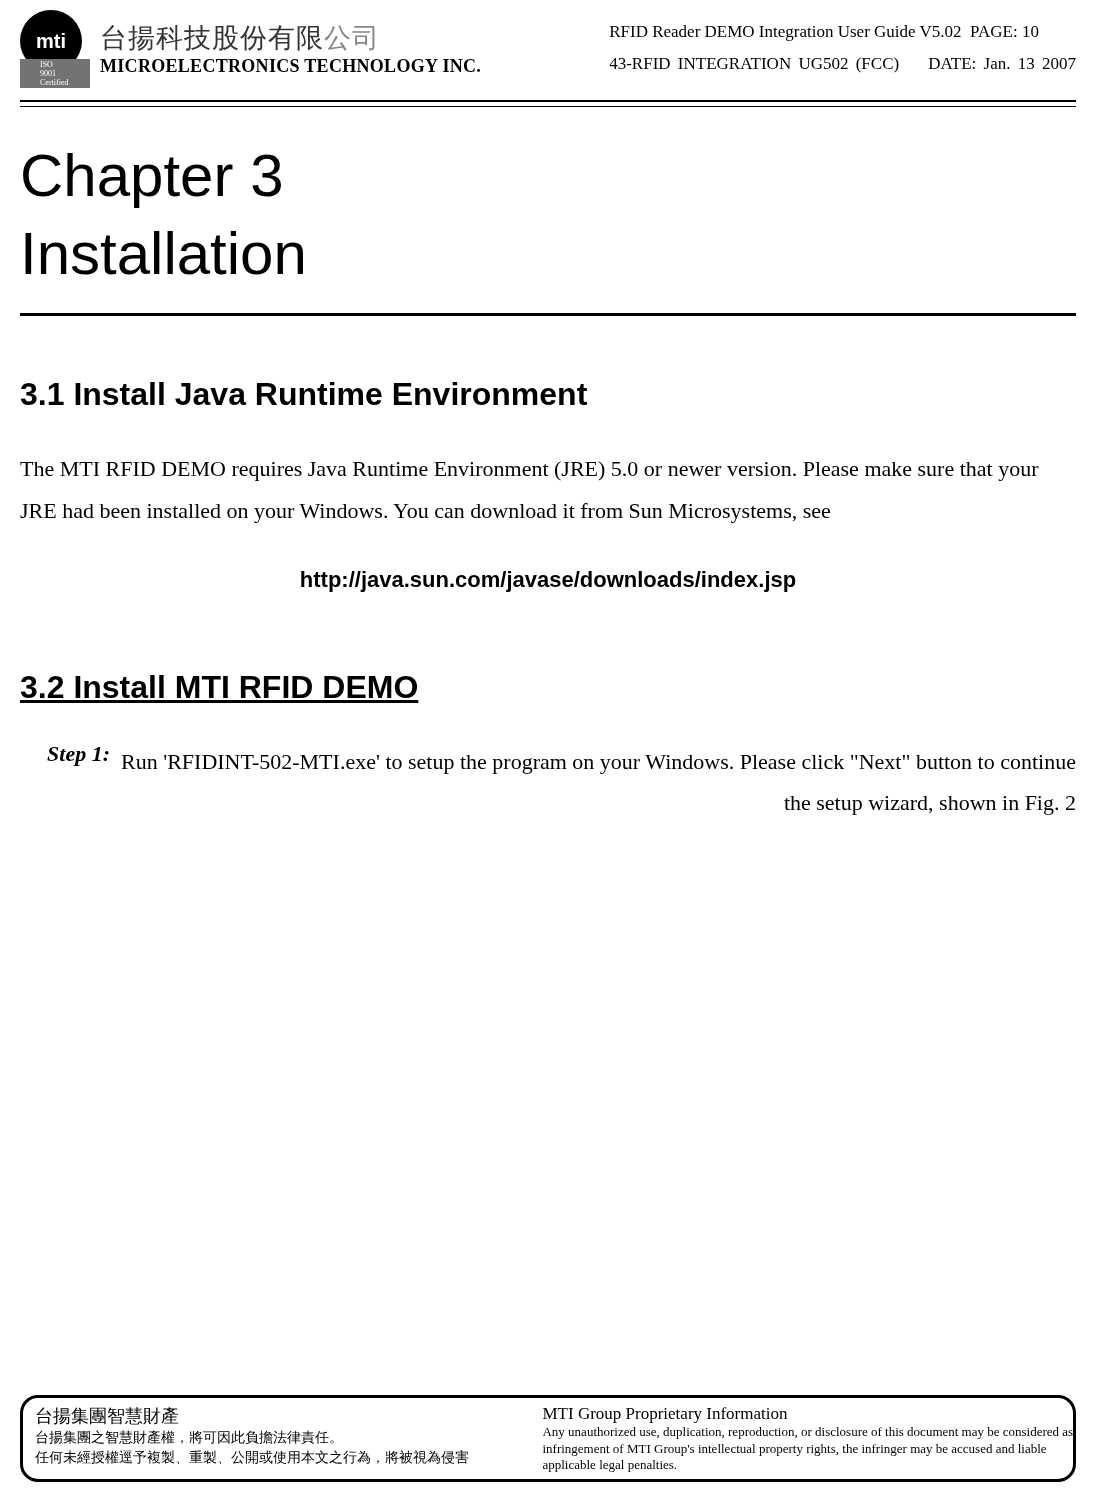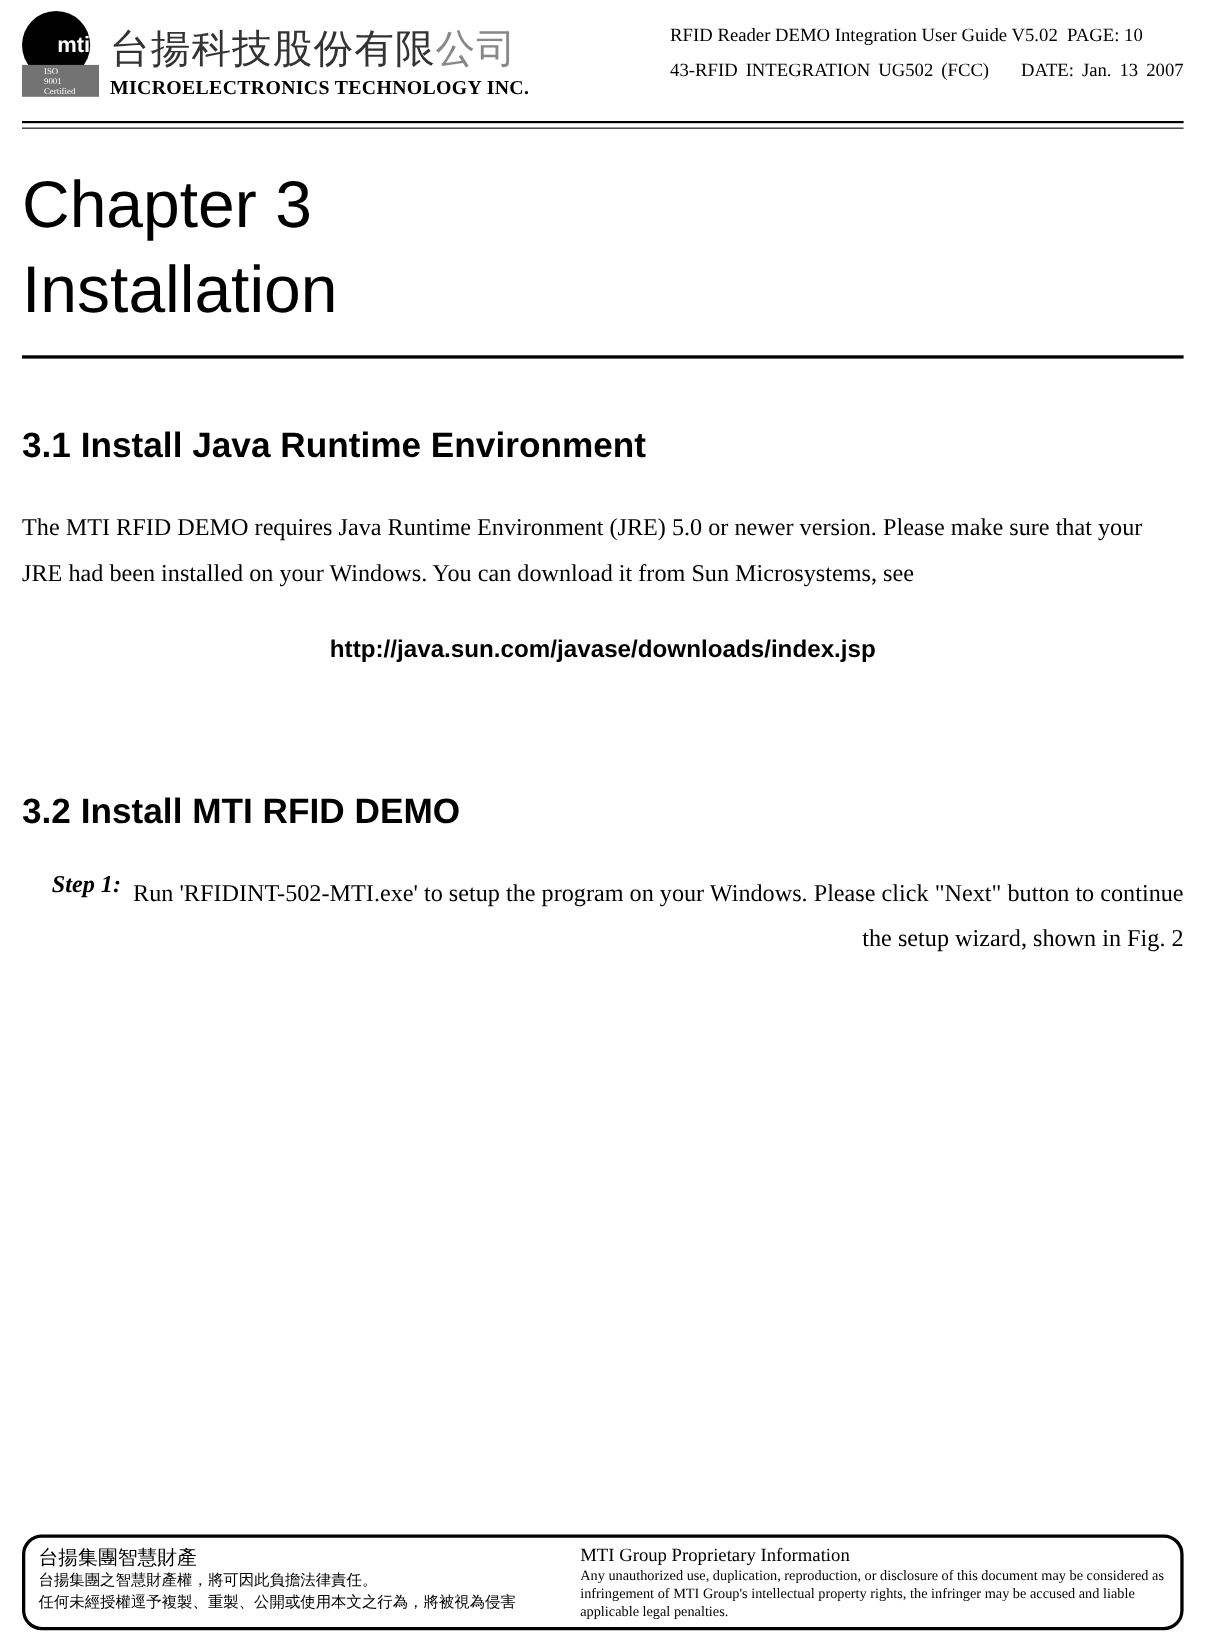--- a/index.html
+++ b/index.html
@@ -30,21 +30,21 @@
       margin-right: 10px;
     }
     .logo-circle {
       width: 62px;
       height: 62px;
       background: black;
       border-radius: 50%;
       position: relative;
       display: flex;
       align-items: center;
-      justify-content: flex-end;
+      justify-content: center;
     }
     .logo-text {
       color: white;
       font-size: 20px;
       font-weight: bold;
       font-family: Arial, sans-serif;
     }
     .logo-cert {
       background: #737373;
       color: white;
@@ -52,21 +52,21 @@
       padding: 1px 20px;
       position: absolute;
       bottom: -8px;
       left: 0;
       font-family: Liberation Serif, serif;
     }
     .company-names {
       padding-top: 10px;
     }
     .company-cn {
-      font-size: 36px;
+      font-size: 27px;
       font-family: "Microsoft JhengHei", "PMingLiU", sans-serif;
       color: #333;
       letter-spacing: 1px;
     }
     .company-cn .gray {
       color: #888;
     }
     .company-en {
       font-size: 18px;
       font-weight: bold;
@@ -146,20 +146,21 @@
     }
     .footer {
       position: absolute;
       bottom: 15px;
       left: 20px;
       right: 20px;
       border: 3px solid black;
       border-radius: 18px;
       display: flex;
       padding: 6px 12px;
+      gap: 15px;
     }
     .footer-left {
       flex: 0 0 48%;
     }
     .footer-right {
       flex: 0 0 52%;
     }
     .footer-heading-cn {
       font-family: "Microsoft JhengHei", "PMingLiU", sans-serif;
       font-size: 18px;
@@ -217,21 +218,21 @@
 <div class="rule-thick"></div>
 
 <div class="content">
 
   <h2 class="section-heading">3.1  Install Java Runtime Environment</h2>
 
   <p class="body-text">The MTI RFID DEMO requires Java Runtime Environment (JRE) 5.0 or newer version.    Please make sure that your JRE had been installed on your Windows. You can download it from Sun Microsystems, see</p>
 
   <p class="url-line">http://java.sun.com/javase/downloads/index.jsp</p>
 
-  <h2 class="section-heading" style="margin-top:116px;">3.2  Install MTI RFID DEMO</h2>
+  <h2 class="section-heading" style="margin-top:76px;text-decoration:underline;">3.2  Install MTI RFID DEMO</h2>
 
   <div class="step-block">
     <div class="step-label">Step 1:</div>
     <div class="step-text">Run 'RFIDINT-502-MTI.exe' to setup the program on your Windows.    Please click "Next" button to continue the setup wizard, shown in Fig. 2</div>
   </div>
 
 </div>
 
 <div class="footer">
   <div class="footer-left">

